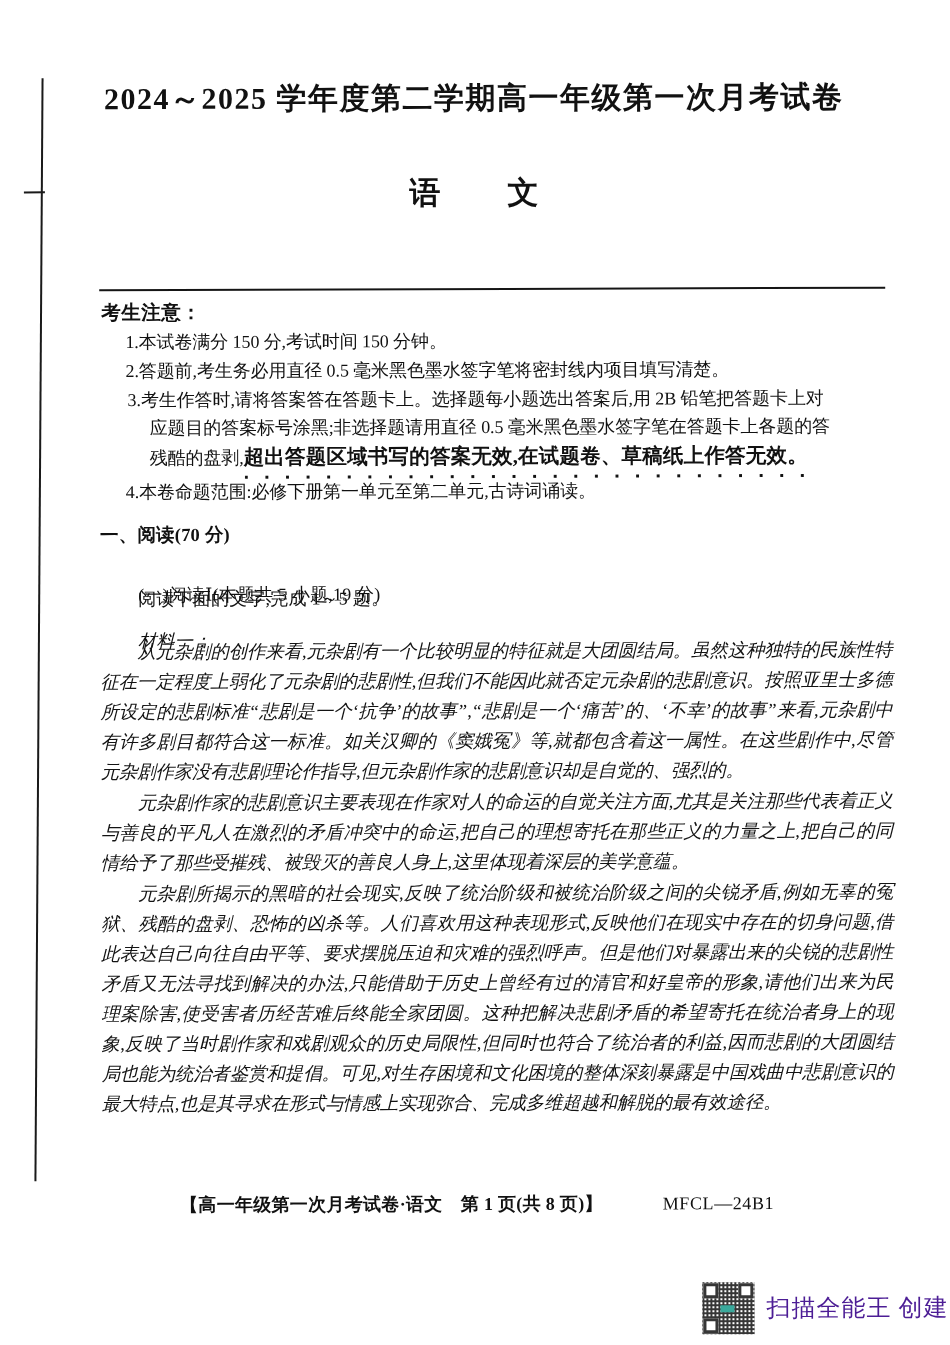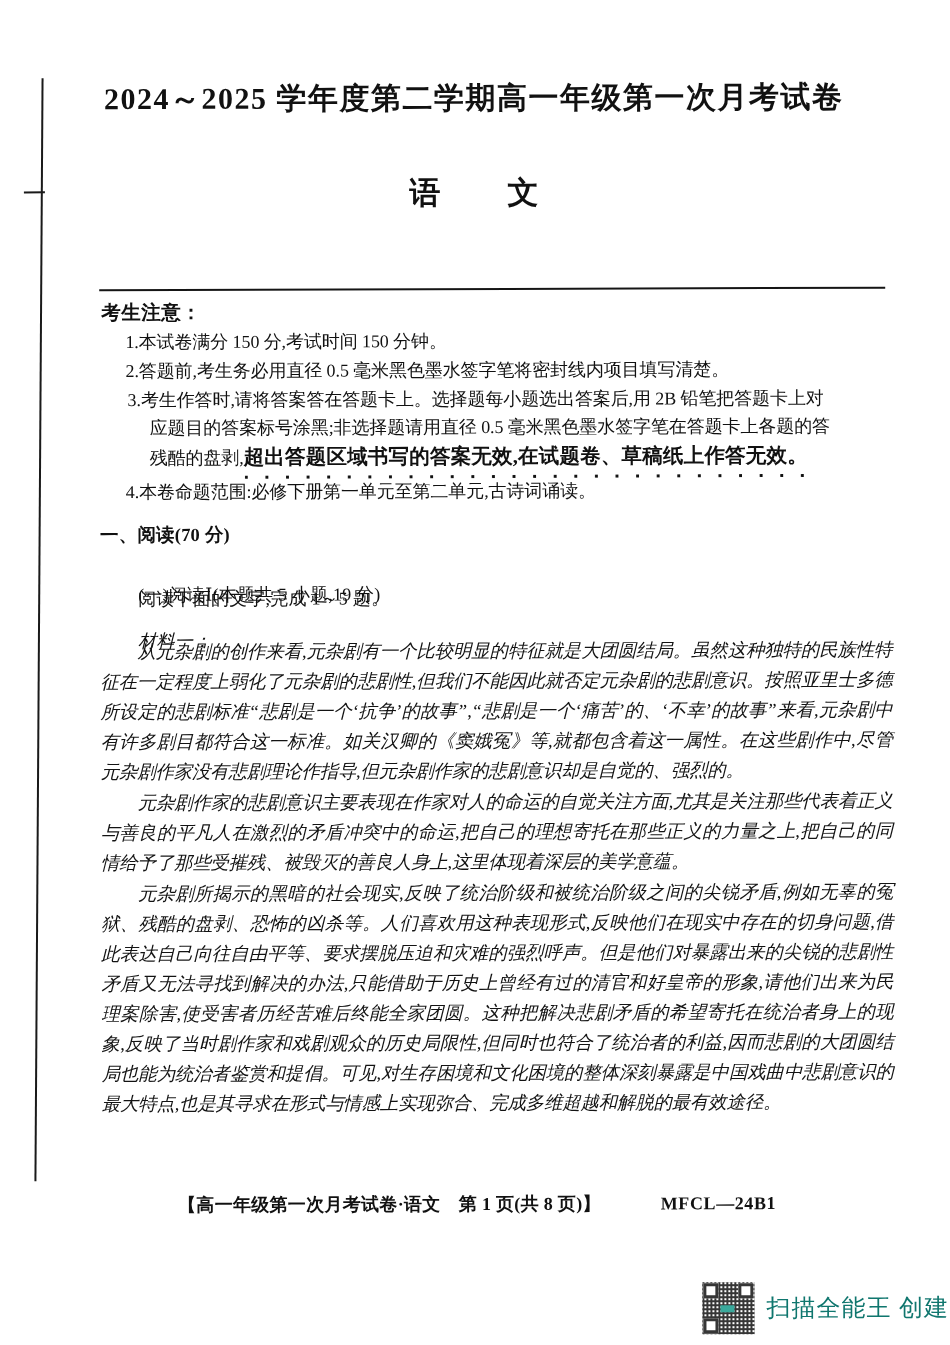--- a/index.html
+++ b/index.html
@@ -188,21 +188,21 @@
     text-align: center;
     font-size: 18px;
     font-weight: 700;
     letter-spacing: 0.3px;
     white-space: nowrap;
   }
   .footer .code {
     display: inline-block;
     margin-left: 60px;
     font-family: "Liberation Serif", "DejaVu Serif", serif;
-    font-weight: 700;
+    font-weight: 400;
     letter-spacing: 0.6px;
   }
 
   
   .watermark {
     position: absolute;
     left: 700px;
     top: 1283px;
     display: flex;
     align-items: center;
@@ -237,23 +237,23 @@
     border: 3.5px solid #1b1b1b;
     box-sizing: border-box;
   }
   .qr .teal {
     position: absolute;
     left: 18px; top: 23px;
     width: 14px; height: 7px;
     background: #1f9e8f;
   }
   .wm-text {
-    font-family: Liberation Sans, sans-serif;
+    font-family: Liberation Serif, serif;
     font-size: 24px;
-    color: #0f766e;
+    color: #4c1d95;
     letter-spacing: 1px;
     white-space: nowrap;
   }
 </style>
 </head>
 <body>
 
 <div class="page">
   <div class="sheet">
 

